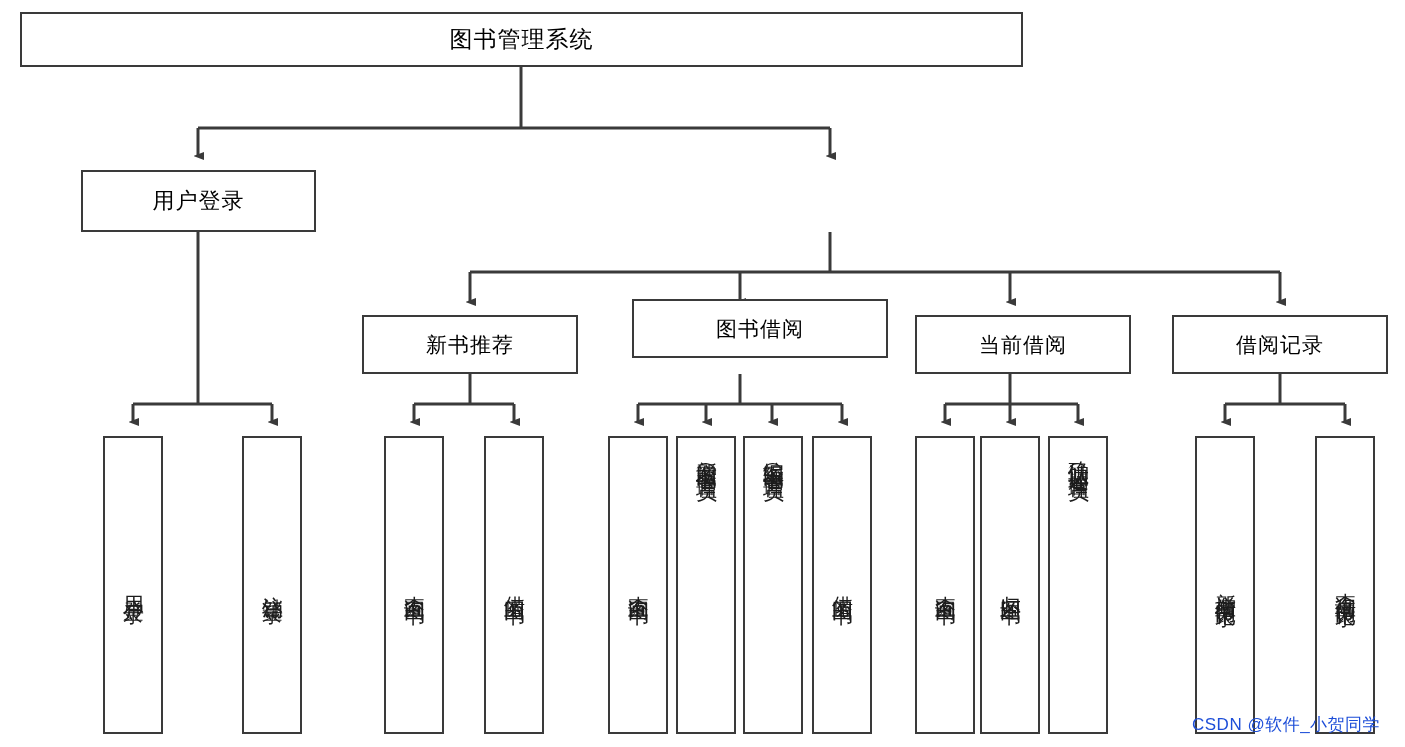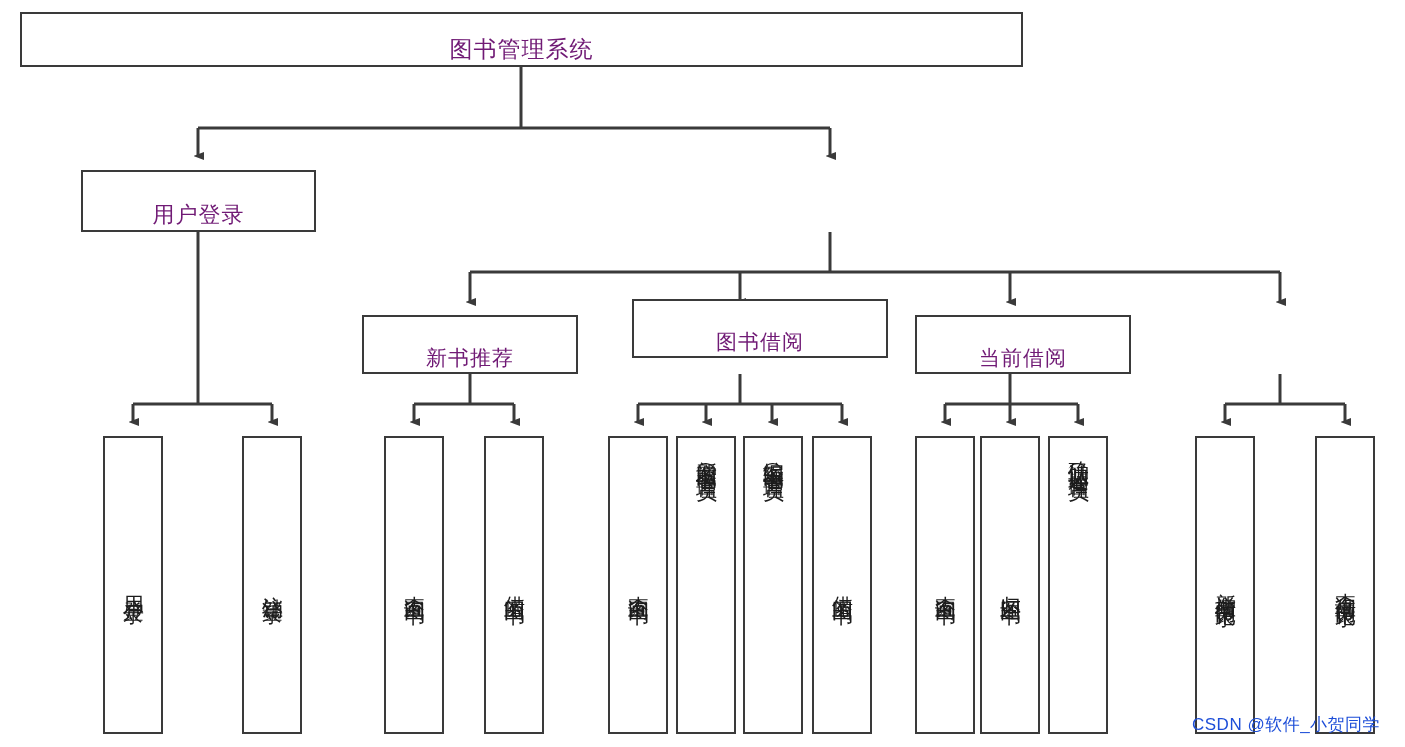--- a/index.html
+++ b/index.html
@@ -23,23 +23,23 @@
     top: 0;
     width: 1405px;
     height: 747px;
   }
   .node {
     position: absolute;
     box-sizing: border-box;
     border: 2px solid #3a3a3a;
     background: #ffffff;
     display: flex;
-    align-items: flex-end;
+    align-items: center;
     justify-content: center;
-    color: #701a75;
+    color: #000000;
     z-index: 2;
   }
   .node .label {
     white-space: nowrap;
     letter-spacing: 1px;
   }
   .node.root .label    { font-size: 23px; }
   .node.level2 .label  { font-size: 22px; }
   .node.level3 .label  { font-size: 21px; }
 
@@ -143,20 +143,23 @@
 
   <div class="node level3" style="left:362px; top:315px; width:216px; height:59px;">
     <span class="label">新书推荐</span>
   </div>
   <div class="node level3" style="left:632px; top:299px; width:256px; height:59px;">
     <span class="label">图书借阅</span>
   </div>
   <div class="node level3" style="left:902px; top:315px; width:216px; height:59px;margin-left:13px;">
     <span class="label">当前借阅</span>
   </div>
+  <div class="node level3" style="left:1172px; top:315px; width:216px; height:59px;">
+    <span class="label">借阅记录</span>
+  </div>
 
   <div class="leaf centered" style="left:103px; top:436px; width:60px; height:298px;">
     <span class="vlabel">用户登录</span>
   </div>
   <div class="leaf centered" style="left:242px; top:436px; width:60px; height:298px;">
     <span class="vlabel">注销登录</span>
   </div>
 
   <div class="leaf centered" style="left:384px; top:436px; width:60px; height:298px;">
     <span class="vlabel">查询图书</span>

